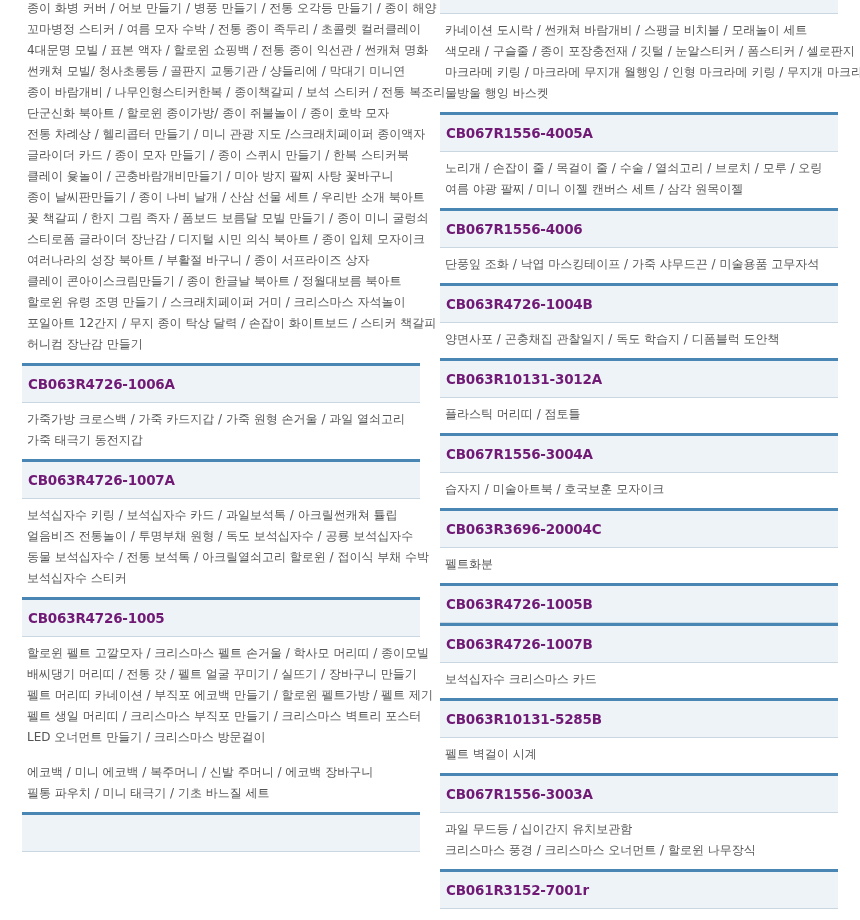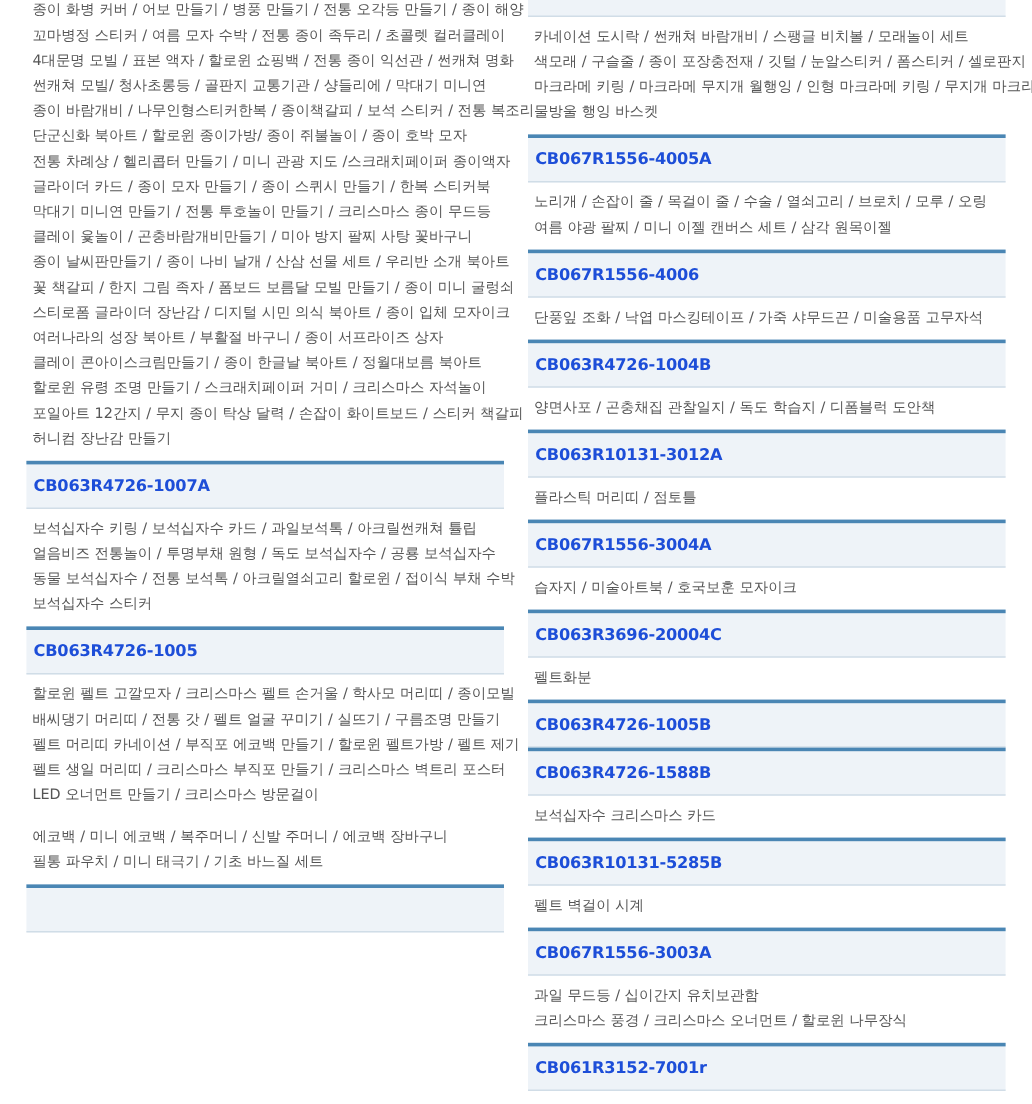--- a/index.html
+++ b/index.html
@@ -15,73 +15,81 @@
     background: #eef3f8;
     border-top: 3px solid #4a86b4;
     border-bottom: 1px solid #c9d7e3;
     height: 40px;
     display: flex; align-items: center;
     padding-left: 6px;
     box-sizing: border-box;
   }
   .block-head.first { border-top: none; }
   .code {
-    color: #1d4ed8; font-weight: bold; font-size: 13.5px; letter-spacing: -0.2px;
+    color: #701a75; font-weight: bold; font-size: 13.5px; letter-spacing: -0.2px;
   }
   .block-body {
     padding: 6px 5px 8px 5px;
     color: #555555; font-size: 12px; line-height: 21px;
   }
   .line { white-space: nowrap; display: block; }
 </style>
 </head>
 <body>
 
 <div class="col col-left">
   <div class="block-body" style="padding-top:10px;">
     <span class="line">종이 화병 커버 / 어보 만들기 / 병풍 만들기 / 전통 오각등 만들기  / 종이 해양</span>
     <span class="line">꼬마병정 스티커 / 여름 모자 수박 / 전통 종이 족두리  / 초콜렛 컬러클레이</span>
     <span class="line">4대문명 모빌 / 표본 액자 / 할로윈 쇼핑백 / 전통 종이 익선관 / 썬캐쳐 명화</span>
     <span class="line">썬캐쳐 모빌/ 청사초롱등 / 골판지 교통기관 / 샹들리에 / 막대기 미니연</span>
     <span class="line">종이 바람개비 / 나무인형스티커한복 / 종이책갈피 / 보석 스티커 / 전통 복조리</span>
     <span class="line">단군신화 북아트 / 할로윈 종이가방/ 종이 쥐불놀이 / 종이 호박 모자</span>
     <span class="line">전통 차례상 / 헬리콥터 만들기 / 미니 관광 지도 /스크래치페이퍼 종이액자</span>
     <span class="line">글라이더 카드 / 종이 모자 만들기 / 종이 스퀴시 만들기 / 한복 스티커북</span>
-    <span class="line"> 막대기 미니연 만들기 / 전통 투호놀이 만들기 / 크리스마스 종이 무드등</span>
     <span class="line">클레이 윷놀이 / 곤충바람개비만들기 / 미아 방지 팔찌 사탕 꽃바구니</span>
     <span class="line">종이 날씨판만들기 / 종이 나비 날개 / 산삼 선물 세트 / 우리반 소개 북아트</span>
     <span class="line">꽃 책갈피 / 한지 그림 족자 / 폼보드 보름달 모빌 만들기 / 종이 미니 굴렁쇠</span>
     <span class="line">스티로폼 글라이더 장난감 / 디지털 시민 의식 북아트 / 종이 입체 모자이크</span>
     <span class="line">여러나라의 성장 북아트 / 부활절 바구니 / 종이 서프라이즈 상자</span>
     <span class="line">클레이 콘아이스크림만들기 / 종이 한글날 북아트 / 정월대보름 북아트</span>
     <span class="line">할로윈 유령 조명 만들기 / 스크래치페이퍼 거미 / 크리스마스 자석놀이</span>
     <span class="line">포일아트 12간지  / 무지 종이 탁상 달력 / 손잡이 화이트보드 / 스티커 책갈피</span>
     <span class="line">허니컴 장난감 만들기</span>
   </div>
 
+  <div class="block">
+    <div class="block-head">
+      <span class="code">CB063R4726-1006A</span>
+    </div>
+    <div class="block-body">
+      <span class="line">가죽가방 크로스백 / 가죽 카드지갑 / 가죽 원형 손거울 / 과일 열쇠고리</span>
+      <span class="line">가죽 태극기 동전지갑</span>
+    </div>
+  </div>
 
   <div class="block">
     <div class="block-head">
       <span class="code">CB063R4726-1007A</span>
     </div>
     <div class="block-body">
       <span class="line">보석십자수 키링 / 보석십자수 카드 / 과일보석톡 / 아크릴썬캐쳐 튤립</span>
       <span class="line">얼음비즈 전통놀이 / 투명부채 원형 / 독도 보석십자수 / 공룡 보석십자수</span>
       <span class="line">동물 보석십자수 / 전통 보석톡 / 아크릴열쇠고리 할로윈 / 접이식 부채 수박</span>
       <span class="line">보석십자수 스티커</span>
     </div>
   </div>
 
   <div class="block">
     <div class="block-head">
       <span class="code">CB063R4726-1005</span>
     </div>
     <div class="block-body">
       <span class="line">할로윈 펠트 고깔모자 / 크리스마스 펠트 손거울 / 학사모 머리띠 / 종이모빌</span>
-      <span class="line">배씨댕기 머리띠 / 전통 갓 / 펠트 얼굴 꾸미기 / 실뜨기 / 구름조명 만들기</span>
+      <span class="line">배씨댕기 머리띠 / 전통 갓 / 펠트 얼굴 꾸미기 / 실뜨기 / 장바구니 만들기</span>
       <span class="line">펠트 머리띠 카네이션  / 부직포 에코백 만들기 / 할로윈 펠트가방 / 펠트 제기</span>
       <span class="line">펠트 생일 머리띠 / 크리스마스 부직포 만들기 / 크리스마스 벽트리 포스터</span>
       <span class="line">LED 오너먼트 만들기  / 크리스마스 방문걸이</span>
     </div>
   </div>
 
   <div class="block">
     <div class="block-body">
       <span class="line">에코백 / 미니 에코백 / 복주머니 / 신발 주머니 / 에코백 장바구니</span>
       <span class="line">필통 파우치 / 미니 태극기 / 기초 바느질 세트</span>
@@ -164,21 +172,21 @@
   </div>
 
   <div class="block">
     <div class="block-head">
       <span class="code">CB063R4726-1005B</span>
     </div>
   </div>
 
   <div class="block">
     <div class="block-head">
-      <span class="code">CB063R4726-1588B</span>
+      <span class="code">CB063R4726-1007B</span>
     </div>
     <div class="block-body">
       <span class="line">보석십자수 크리스마스 카드</span>
     </div>
   </div>
 
   <div class="block">
     <div class="block-head">
       <span class="code">CB063R10131-5285B</span>
     </div>

